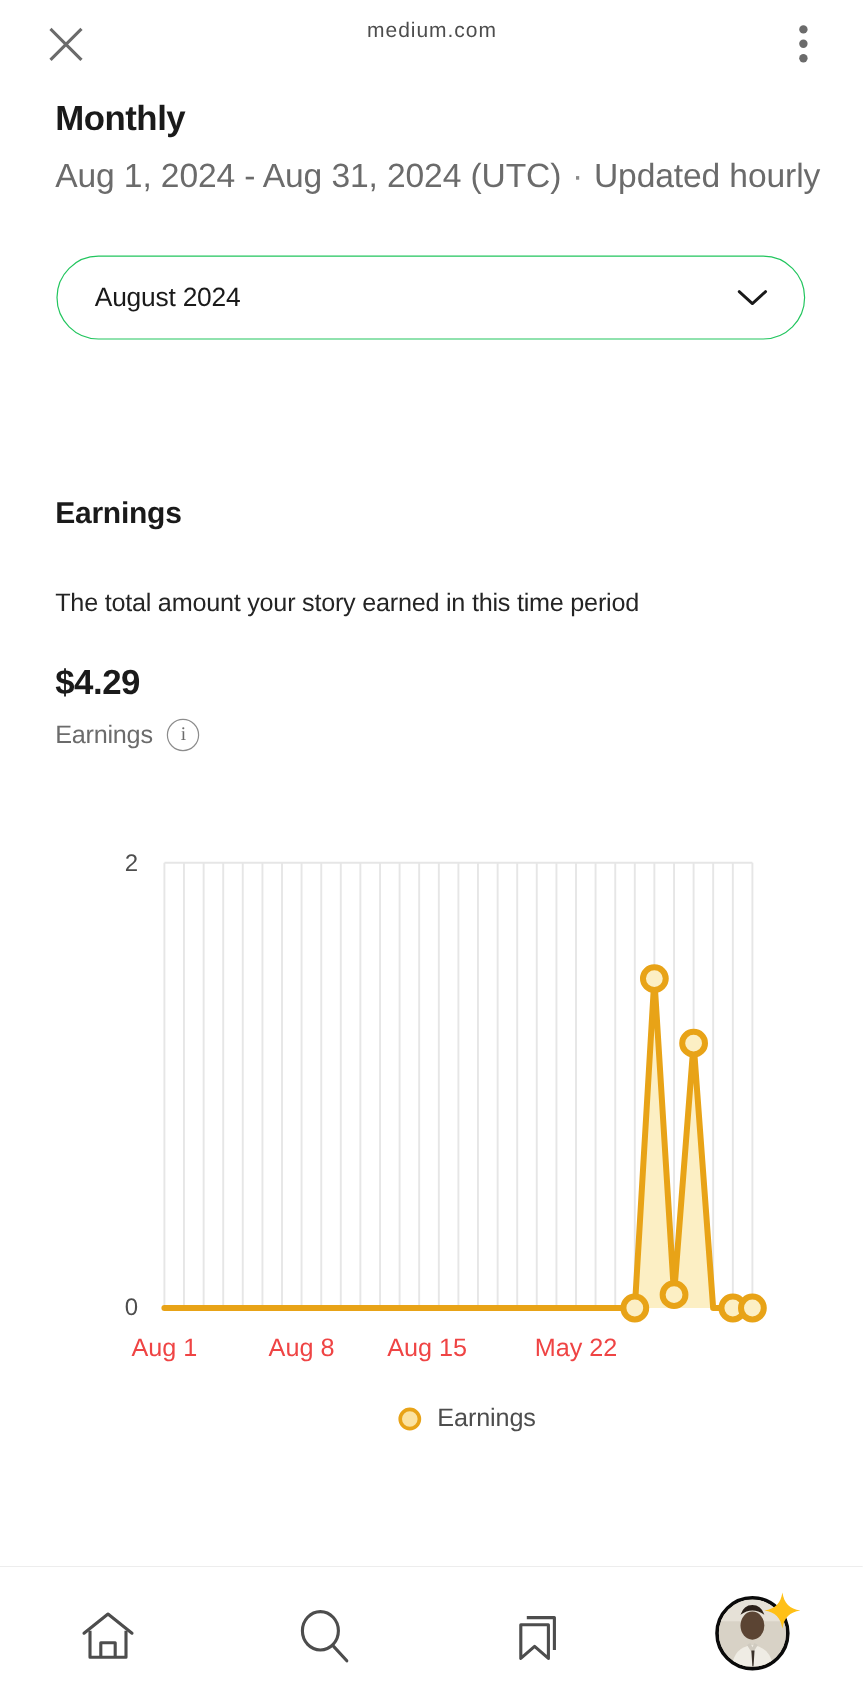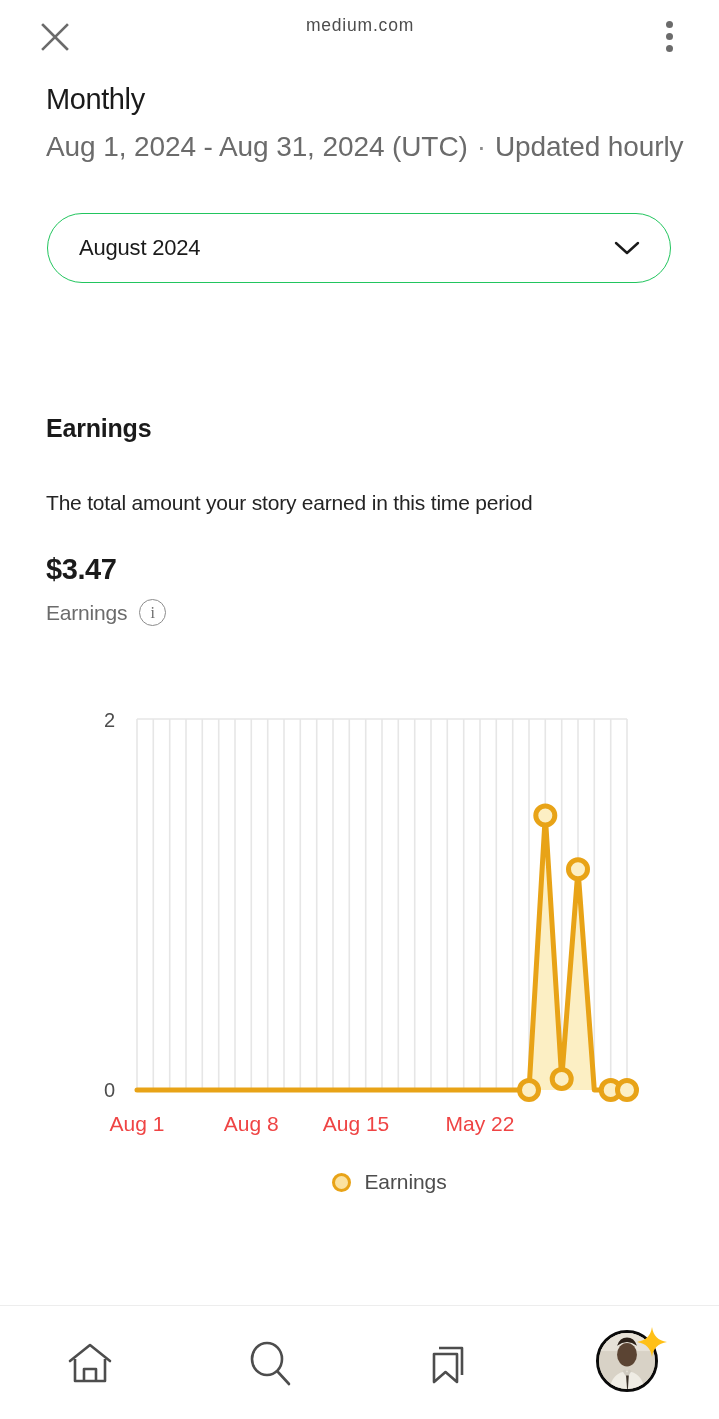--- a/index.html
+++ b/index.html
@@ -41,21 +41,21 @@
     justify-content: center; gap: 5px; cursor: pointer;
   }
   .kebab-btn i {
     display: block; width: 7px; height: 7px; border-radius: 50%;
     background: #6b6b6b;
   }
 
   
   .period-title {
     position: absolute; left: 46px; top: 83px;
-    font-size: 29px; font-weight: 400; color: #1a1a1a;
+    font-size: 29px; font-weight: 700; color: #1a1a1a;
     letter-spacing: -0.4px;
   }
   .period-range {
     position: absolute; left: 46px; top: 131px;
     font-size: 28px; color: #6b6b6b; letter-spacing: -0.1px;
   }
   .period-range .dot { padding: 0 9px; color: #8c8c8c; }
 
   
   .month-select {
@@ -184,21 +184,21 @@
 
   <div class="month-select">
     <span class="label">August 2024</span>
     <svg class="chev" viewBox="0 0 26 16">
       <path d="M2 3 L13 13 L24 3" stroke="#1a1a1a" stroke-width="2.4" fill="none" stroke-linecap="round" stroke-linejoin="round"></path>
     </svg>
   </div>
 
   <div class="sec-title">Earnings</div>
   <div class="sec-desc">The total amount your story earned in this time period</div>
-  <div class="big-value">$3.47</div>
+  <div class="big-value">$4.29</div>
   <div class="value-label-row">
     <span class="value-label">Earnings</span>
     <span class="info-icon">i</span>
   </div>
 
   <div class="chart-wrap">
     <svg class="chart-svg" width="719" height="420" viewBox="0 0 719 420">
       <g id="grid-lines">
           <line x1="137.0" y1="19" x2="137.0" y2="390" stroke="#e6e6e6" stroke-width="1.6"></line>
           <line x1="153.3" y1="19" x2="153.3" y2="390" stroke="#e6e6e6" stroke-width="1.6"></line>

